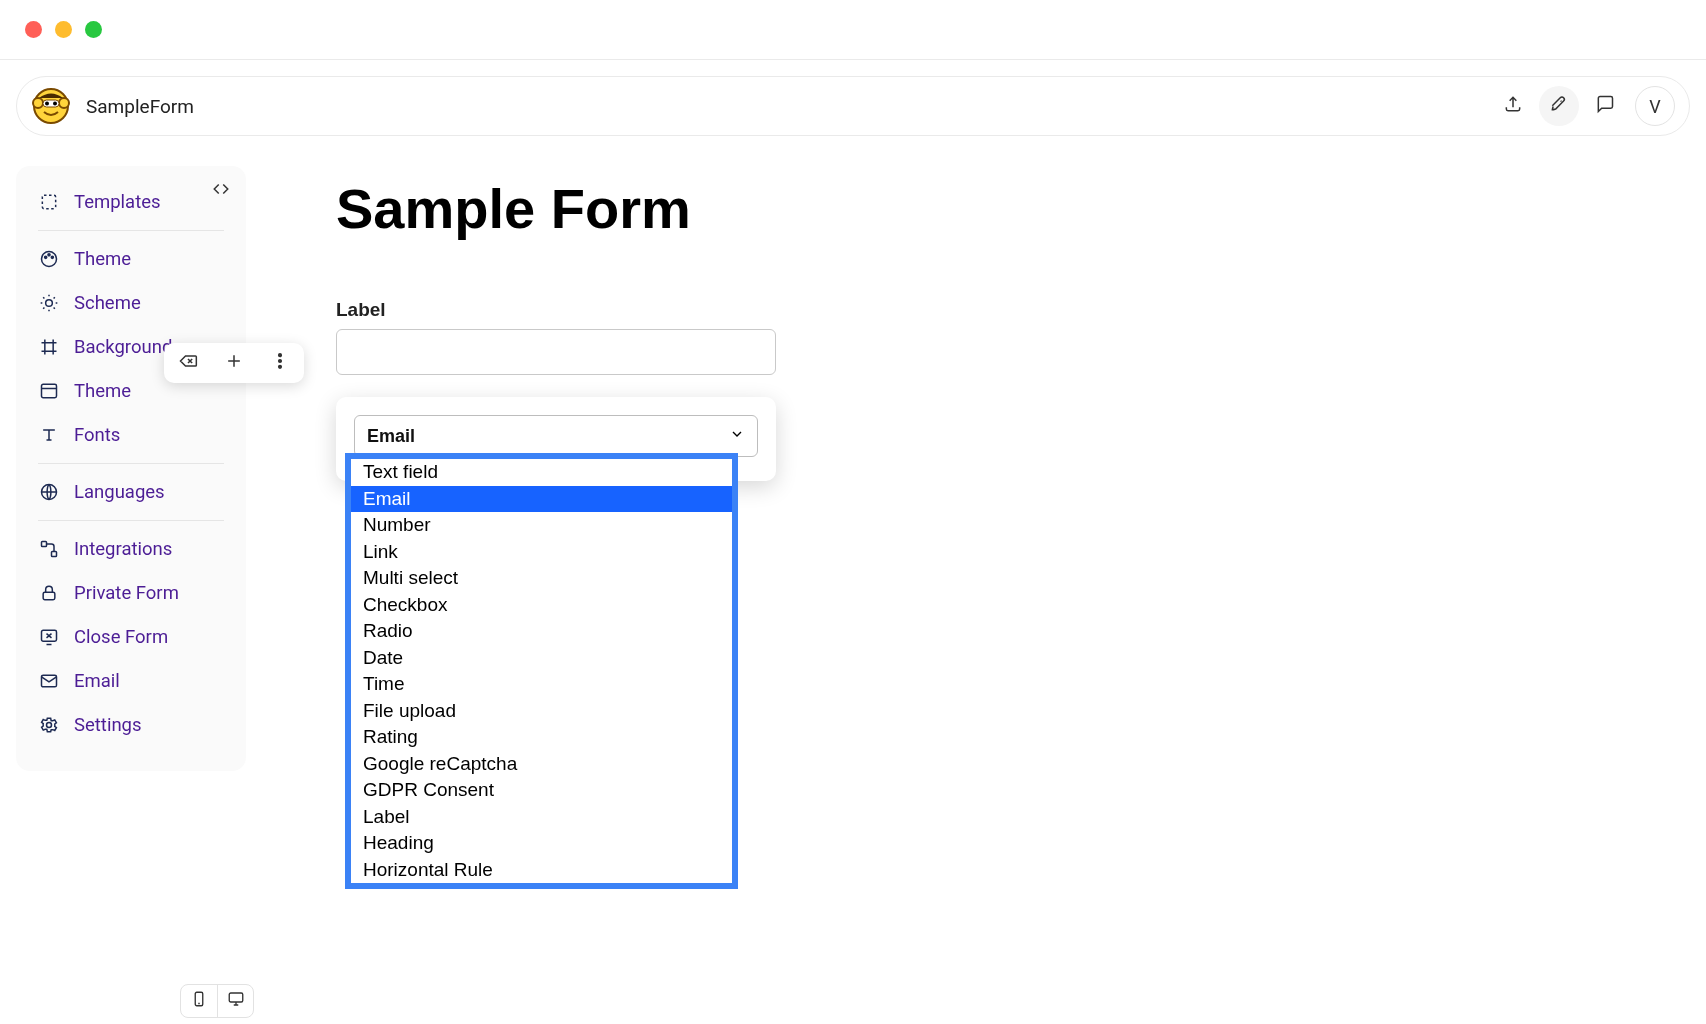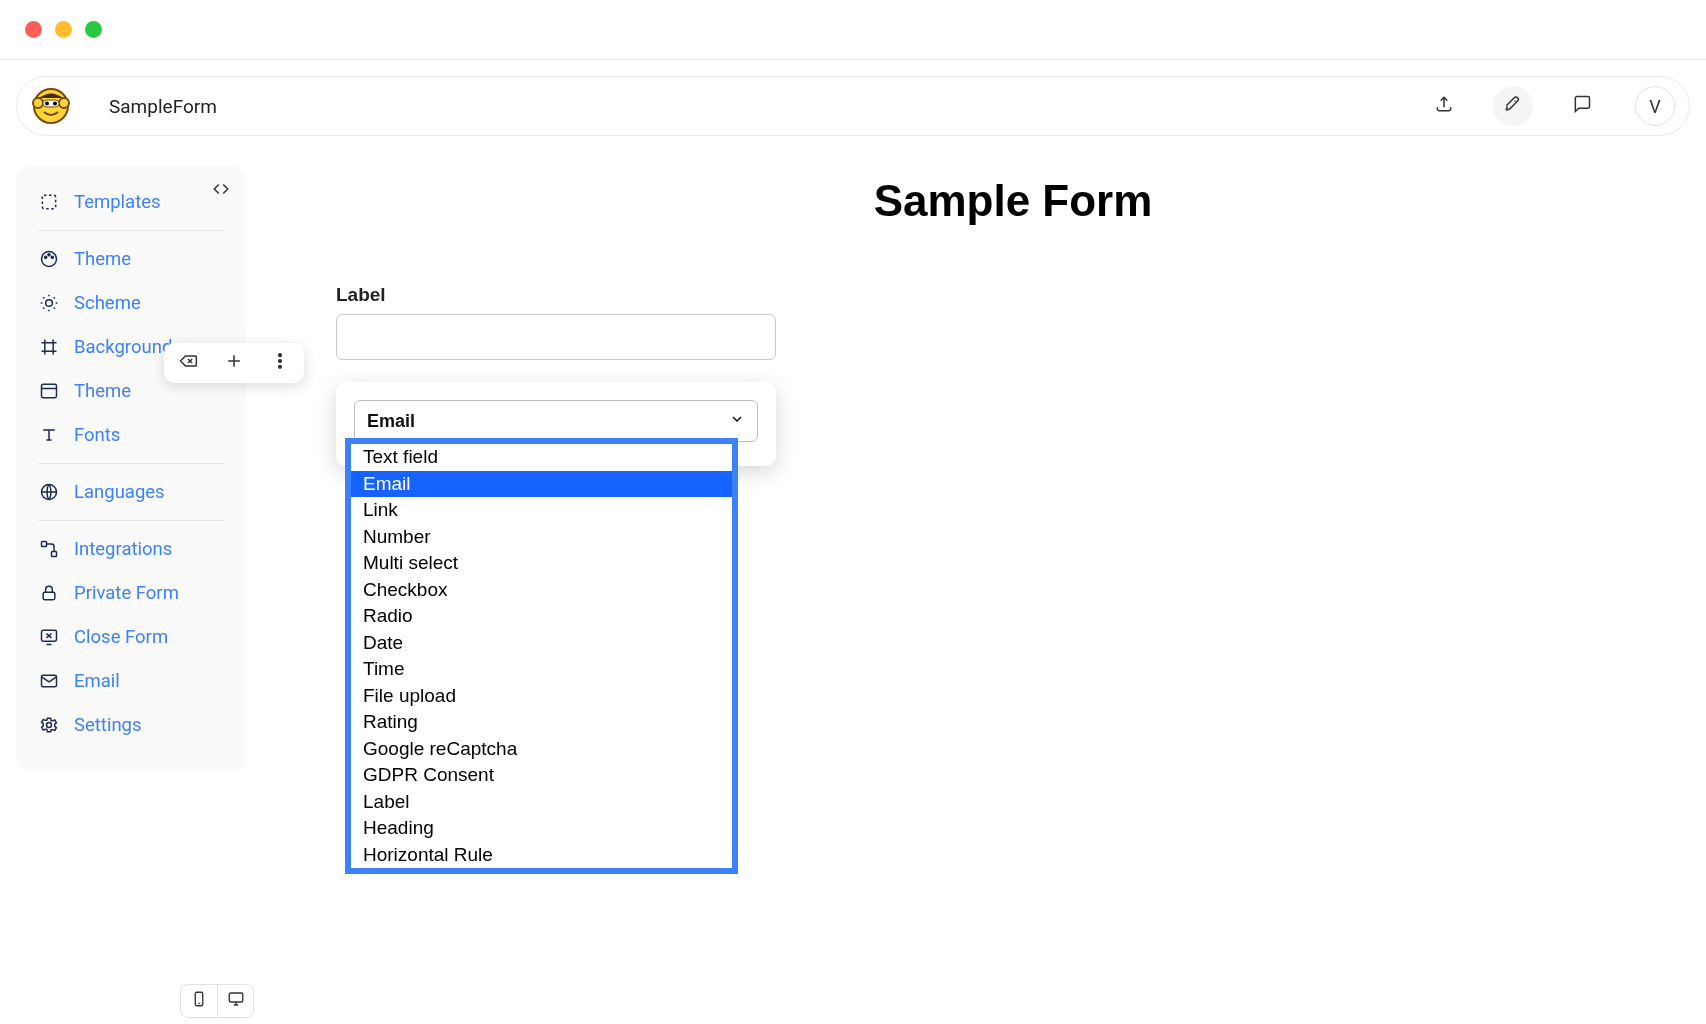--- a/index.html
+++ b/index.html
@@ -28,21 +28,20 @@
   
   .app-header {
     margin: 16px 16px 0 16px;
     height: 60px;
     border: 1px solid #eaeaea;
     border-radius: 32px;
     display: flex;
     align-items: center;
     padding: 0 14px;
     background: #fff;
-    gap: 23px;
   }
   .logo { width: 40px; height: 40px; margin-right: 15px; }
   .form-name { font-size: 19px; color: #222; }
   .header-spacer { flex: 1; }
   .hdr-btn {
     width: 40px; height: 40px; border-radius: 50%;
     display:flex; align-items:center; justify-content:center;
     margin-left: 6px; background:#f5f5f5; cursor:pointer;
   }
   .hdr-btn.ghost { background:transparent; }
@@ -67,40 +66,40 @@
     position:absolute; top:12px; right:12px;
     width:26px; height:26px; display:flex; align-items:center; justify-content:center;
     cursor:pointer;
   }
   .code-toggle svg { width:18px; height:18px; stroke:#333; fill:none; stroke-width:2; }
 
   .side-item {
     display:flex; align-items:center;
     padding: 11px 22px;
     font-size: 18.5px;
-    color:#3b82f6;
+    color:#4c1d95;
     cursor:pointer;
   }
   .side-item .si-ico { width:22px; height:22px; margin-right:14px; display:flex; align-items:center; justify-content:center; }
   .side-item .si-ico svg { width:20px; height:20px; stroke:#1d2a52; fill:none; stroke-width:1.8; }
   .side-sep { height:1px; background:#e5e5e5; margin: 6px 22px; }
 
   
   .row-toolbar {
     position:absolute; top:177px; left:148px;
     background:#fff; border-radius:10px;
     box-shadow: 0 3px 14px rgba(0,0,0,0.15);
     display:flex; align-items:center; padding: 8px 12px; gap:22px;
   }
   .row-toolbar .tb-btn { width:24px; height:24px; display:flex; align-items:center; justify-content:center; cursor:pointer;}
   .row-toolbar svg { width:20px; height:20px; stroke:#333; fill:none; stroke-width:1.8; }
 
   
   .main { flex:1; }
-  .form-title { font-size: 44px; font-weight: 800; margin-top: 10px; margin-bottom: 58px; font-family: Arial, sans-serif; color:#000;text-align:center; }
+  .form-title { font-size: 56px; font-weight: 800; margin-top: 10px; margin-bottom: 58px; font-family: Arial, sans-serif; color:#000; }
 
   .field-block { width:440px; }
   .field-label { font-size: 19px; font-weight:700; color:#222; margin-bottom:8px; font-family: Arial, sans-serif;}
   .text-input {
     width:100%; height:46px; border:1px solid #c9c9c9; border-radius:6px;
     padding:0 12px; font-size:16px; background:#fff;
   }
 
   .select-card {
     margin-top: 22px;
@@ -358,22 +357,22 @@
         <span>Email</span>
         <span><svg viewBox="0 0 24 24">
               <path d="M6 9l6 6 6-6"></path>
             </svg></span>
       </div>
 
       <div class="dropdown" id="field-type-dropdown">
 
       <div class="opt">Text field</div>
           <div class="opt selected">Email</div>
+          <div class="opt">Number</div>
           <div class="opt">Link</div>
-          <div class="opt">Number</div>
           <div class="opt">Multi select</div>
           <div class="opt">Checkbox</div>
           <div class="opt">Radio</div>
           <div class="opt">Date</div>
           <div class="opt">Time</div>
           <div class="opt">File upload</div>
           <div class="opt">Rating</div>
           <div class="opt">Google reCaptcha</div>
           <div class="opt">GDPR Consent</div>
           <div class="opt">Label</div>

